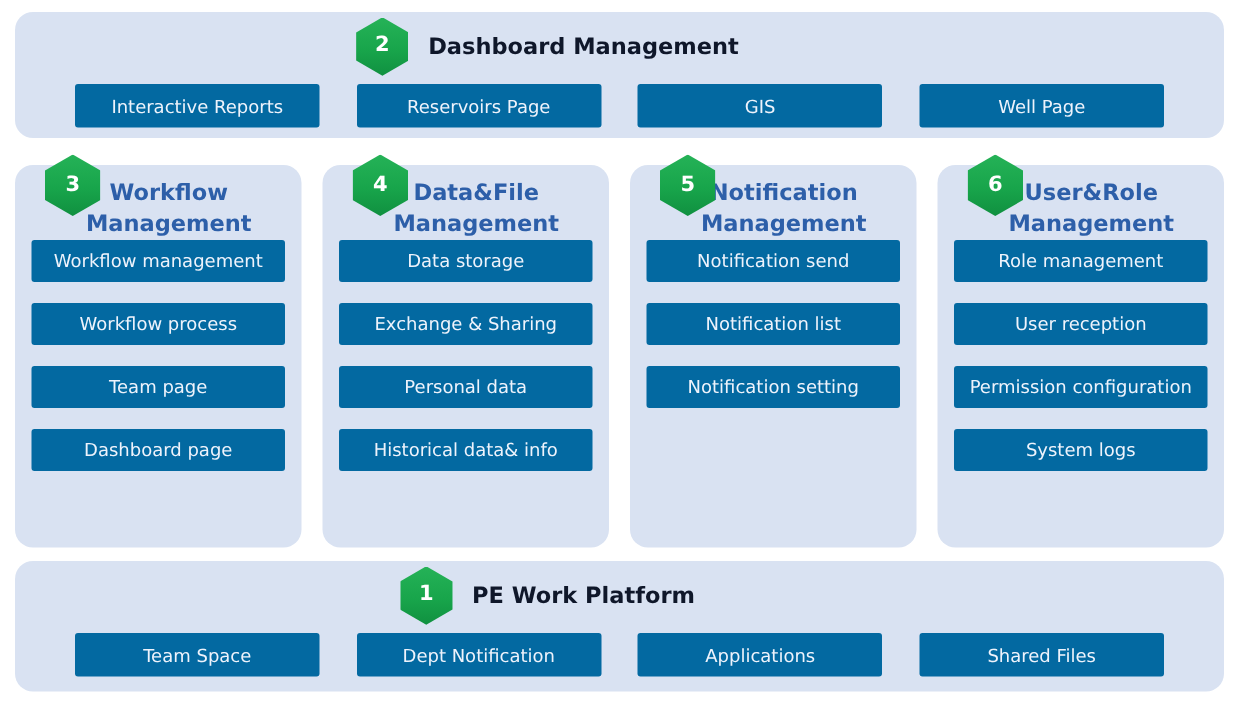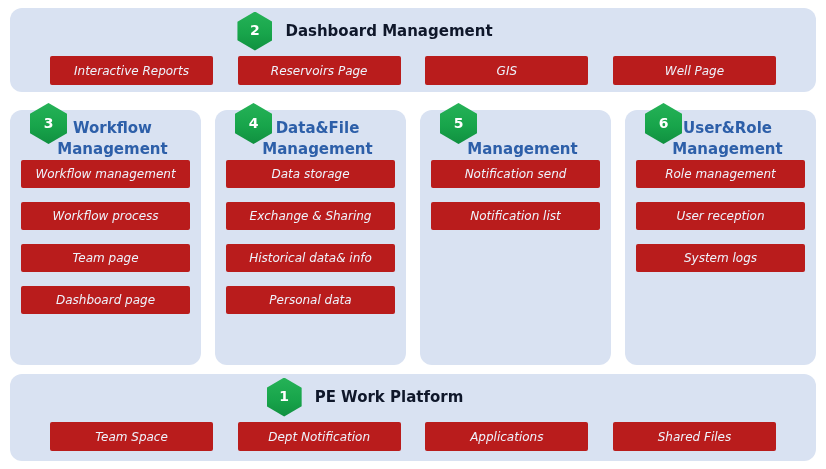--- a/index.html
+++ b/index.html
@@ -28,25 +28,24 @@
     display:flex; align-items:center; justify-content:center;
     padding-bottom:2px;
   }
   .section-title {
     color:#0f172a; font-weight:bold; font-size:15px; letter-spacing:0;
   }
   .wide-buttons {
     display:flex; justify-content:space-between; padding:0 40px; margin-top:2px;
   }
   .btn {
-    background:#b91c1c; color:#eef3fc; border:none; border-radius:2px;
+    background:#0369a1; color:#eef3fc; border:none; border-radius:2px;
     font-family:"DejaVu Sans","Liberation Sans",sans-serif;
     display:flex; align-items:center; justify-content:center;
     cursor:pointer;
-    font-style:italic;
   }
   .btn.wide-btn { width:163px; height:29px; font-size:12px; }
 
   .middle-row {
     display:flex; gap:14px; margin:18px 10px 0 10px; height:255px;
   }
   .column {
     flex:1 1 0; background:#d9e2f2; border-radius:12px; position:relative;
     padding:0 11px;
   }
@@ -101,50 +100,52 @@
       <div class="hex">
         <span>4</span>
       </div>
       <div class="col-title">
         <span>Data&amp;File</span><br>
         <span>Management</span>
       </div>
       <div class="col-buttons">
         <button class="btn col-btn">Data storage</button>
         <button class="btn col-btn">Exchange &amp; Sharing</button>
+        <button class="btn col-btn">Personal data</button>
         <button class="btn col-btn">Historical data&amp; info</button>
-        <button class="btn col-btn">Personal data</button>
       </div>
     </div>
 
     <div class="column">
       <div class="hex">
         <span>5</span>
       </div>
       <div class="col-title">
-        <br>
+        <span>Notification</span><br>
         <span>Management</span>
       </div>
       <div class="col-buttons">
         <button class="btn col-btn">Notification send</button>
         <button class="btn col-btn">Notification list</button>
+        <button class="btn col-btn">Notification setting</button>
       </div>
     </div>
 
     <div class="column">
       <div class="hex">
         <span>6</span>
       </div>
       <div class="col-title">
         <span>User&amp;Role</span><br>
         <span>Management</span>
       </div>
       <div class="col-buttons">
         <button class="btn col-btn">Role management</button>
         <button class="btn col-btn">User reception</button>
+        <button class="btn col-btn">Permission configuration</button>
         <button class="btn col-btn">System logs</button>
       </div>
     </div>
 
   </div>
 
   <div class="panel wide bottom-panel">
     <div class="wide-header">
       <div class="hex">
         <span>1</span>

